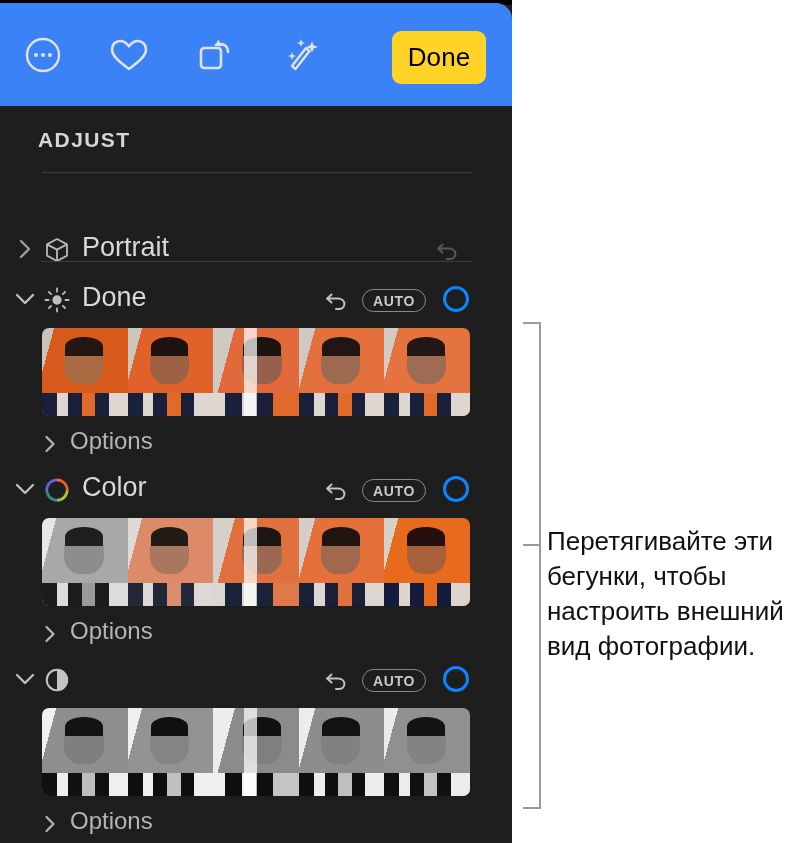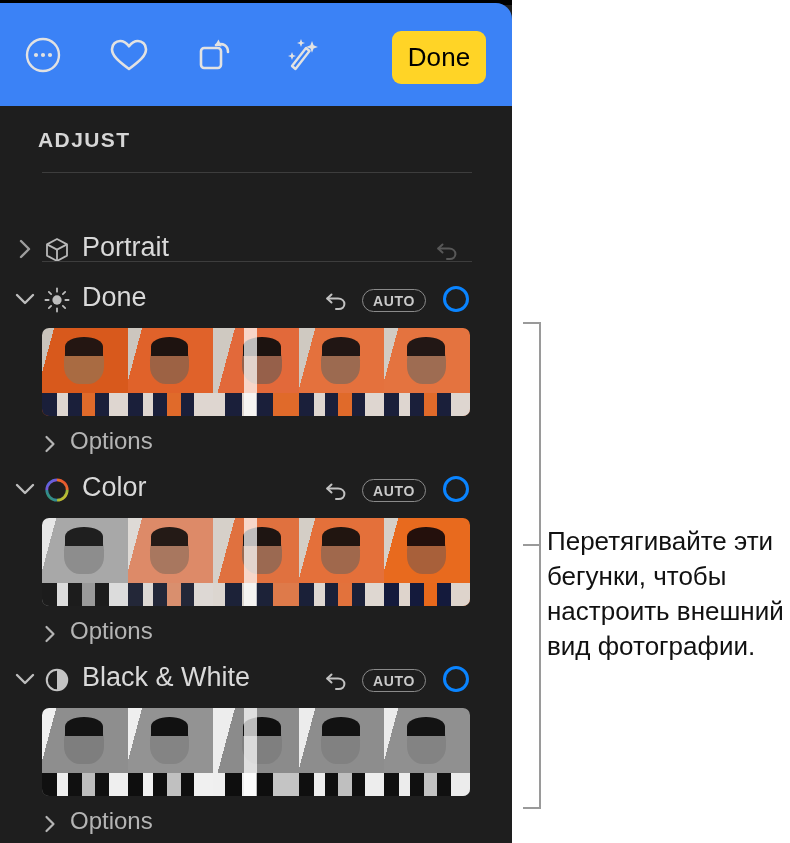--- a/index.html
+++ b/index.html
@@ -388,21 +388,20 @@
         <svg width="22" height="16" viewBox="0 0 22 16">
             <path d="M3 4 L11 12 L19 4" fill="none" stroke="#bdbdbd" stroke-width="2.4" stroke-linecap="round" stroke-linejoin="round"></path>
           </svg>
       </span>
       <span class="sicon">
         <svg width="28" height="28" viewBox="0 0 28 28">
           <circle cx="14" cy="14" r="11" fill="none" stroke="#c4c4c4" stroke-width="2.2"></circle>
           <path d="M14 3 A11 11 0 0 1 14 25 Z" fill="#c4c4c4"></path>
         </svg>
       </span>
-      <span class="slabel">Black &amp; White</span>
       <span class="sreset" style="left:322px;">
         <svg width="26" height="26" viewBox="0 0 26 26">
           <path d="M8.5 7.5 L4.2 11.5 L8.5 15.5" fill="none" stroke="#c2c2c2" stroke-width="2" stroke-linecap="round" stroke-linejoin="round"></path>
           <path d="M4.4 11.5 L15 11.5 C19 11.5 21.4 14 21.4 17 C21.4 20 19 22 15.6 22 L13 22" fill="none" stroke="#c2c2c2" stroke-width="2" stroke-linecap="round"></path>
         </svg>
       </span>
       <span class="sauto" style="left:362px;">
         <span>AUTO</span>
       </span>
       <span class="sknob" style="left:443px;"></span>

